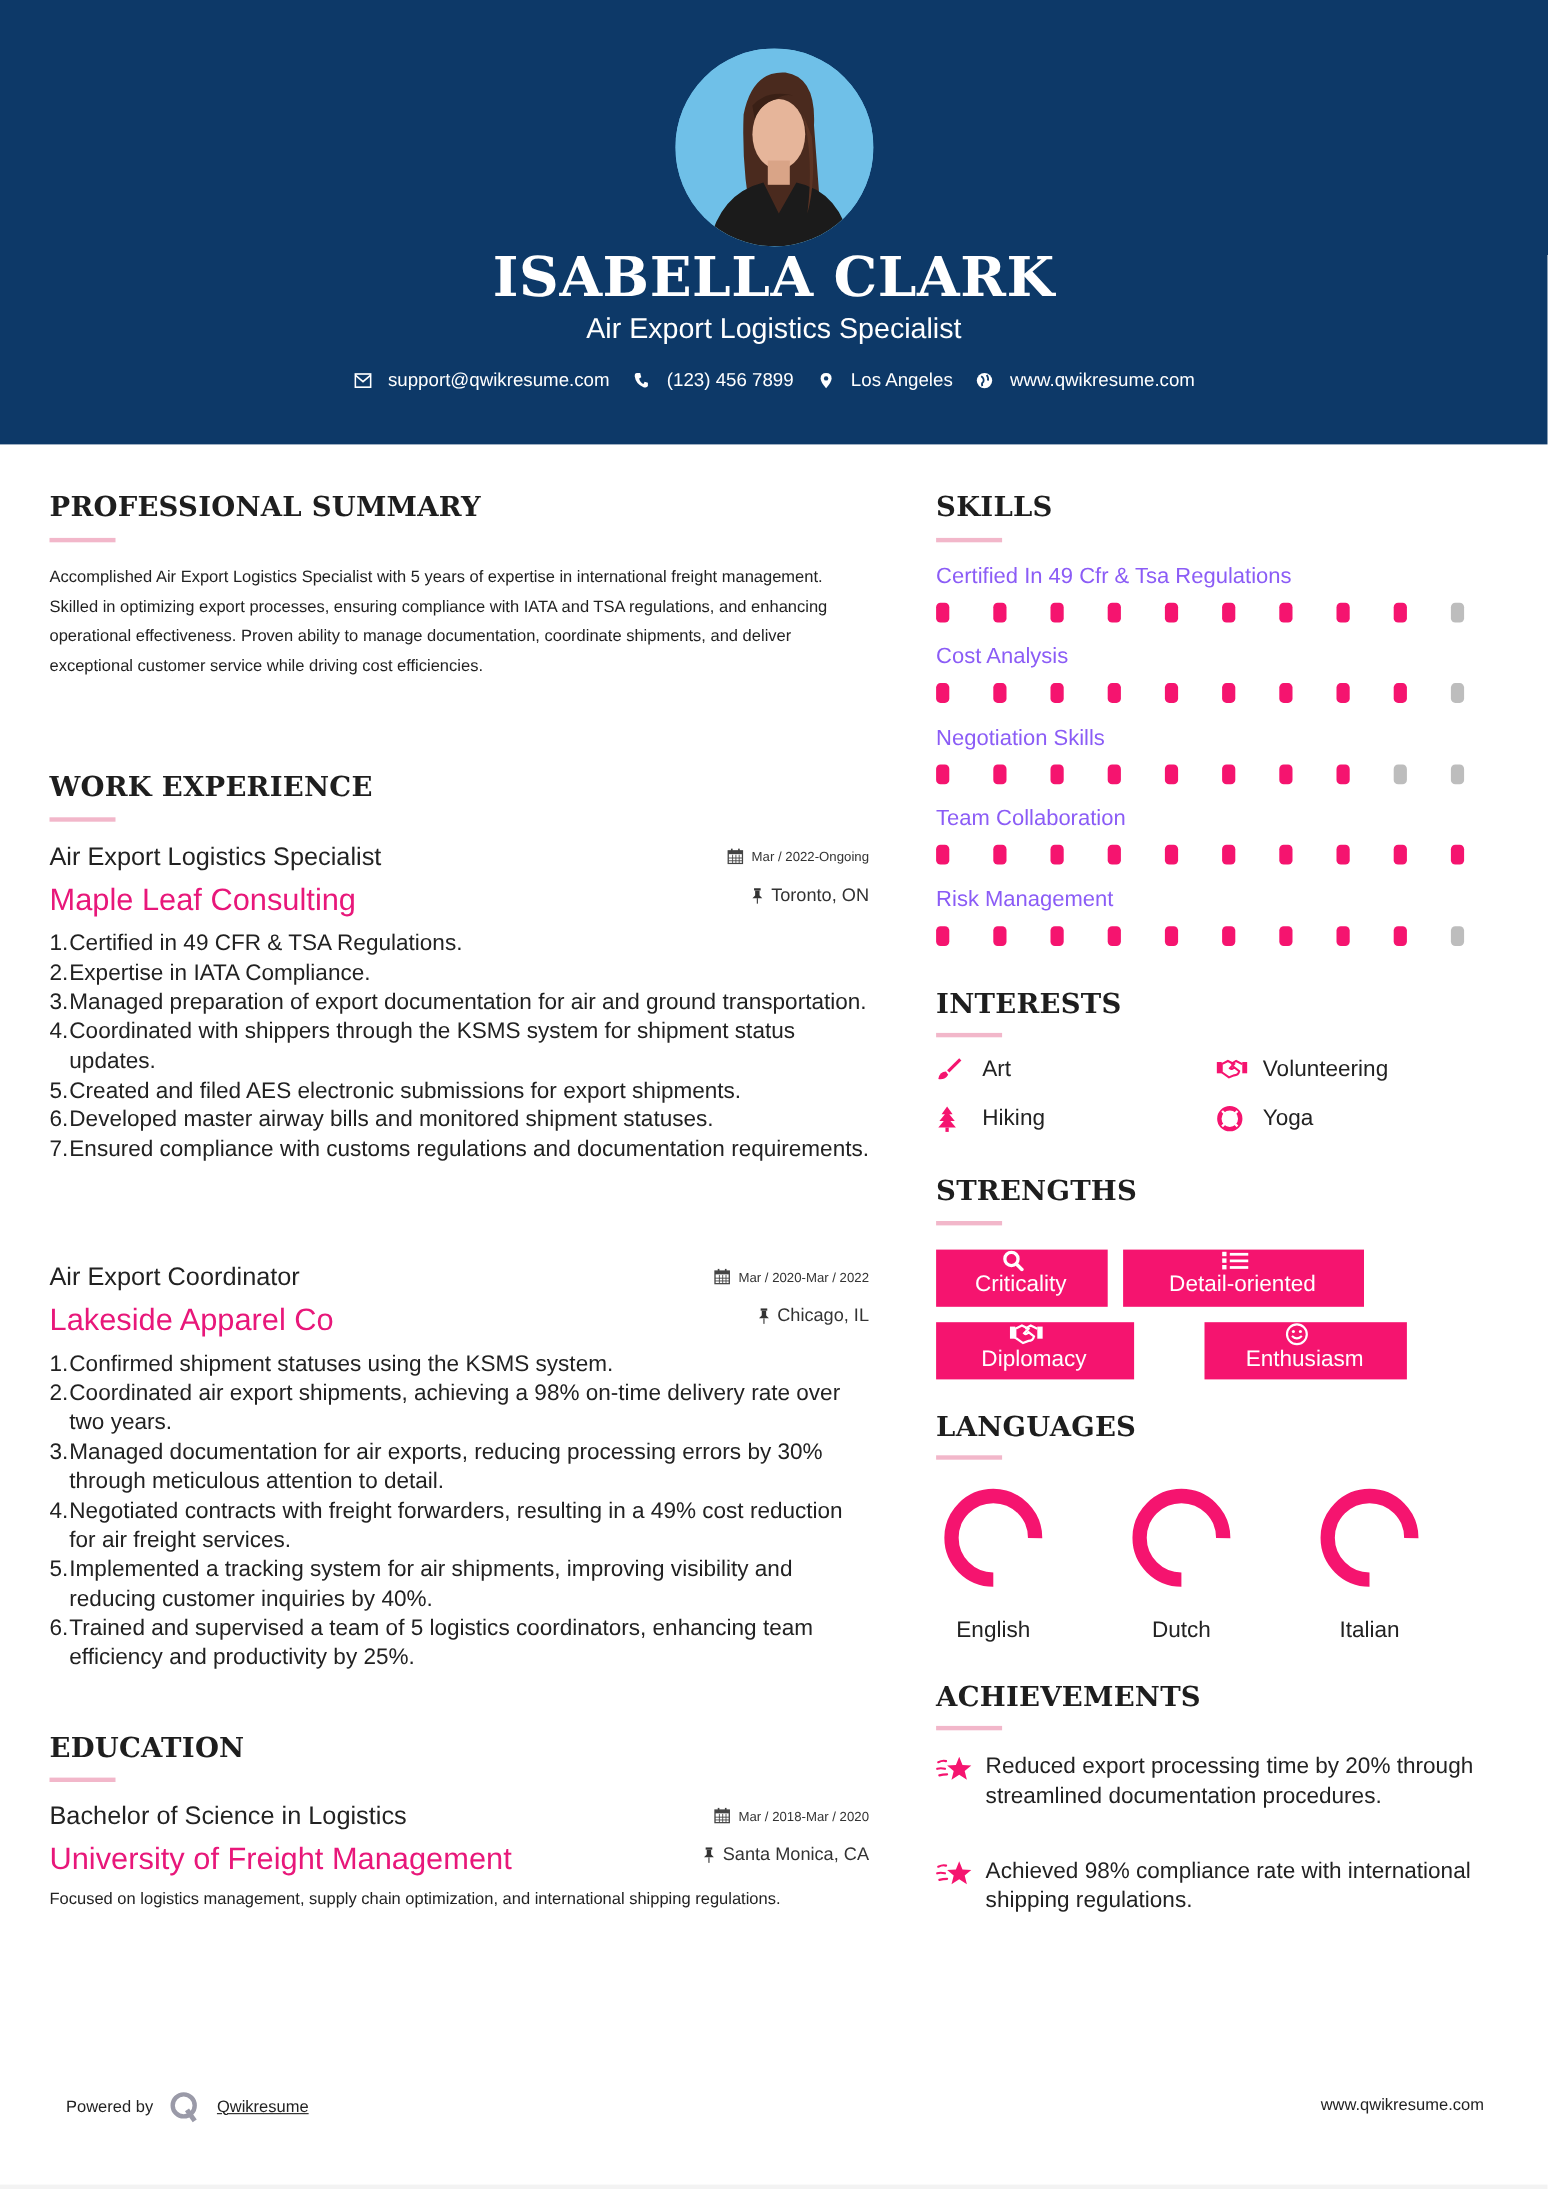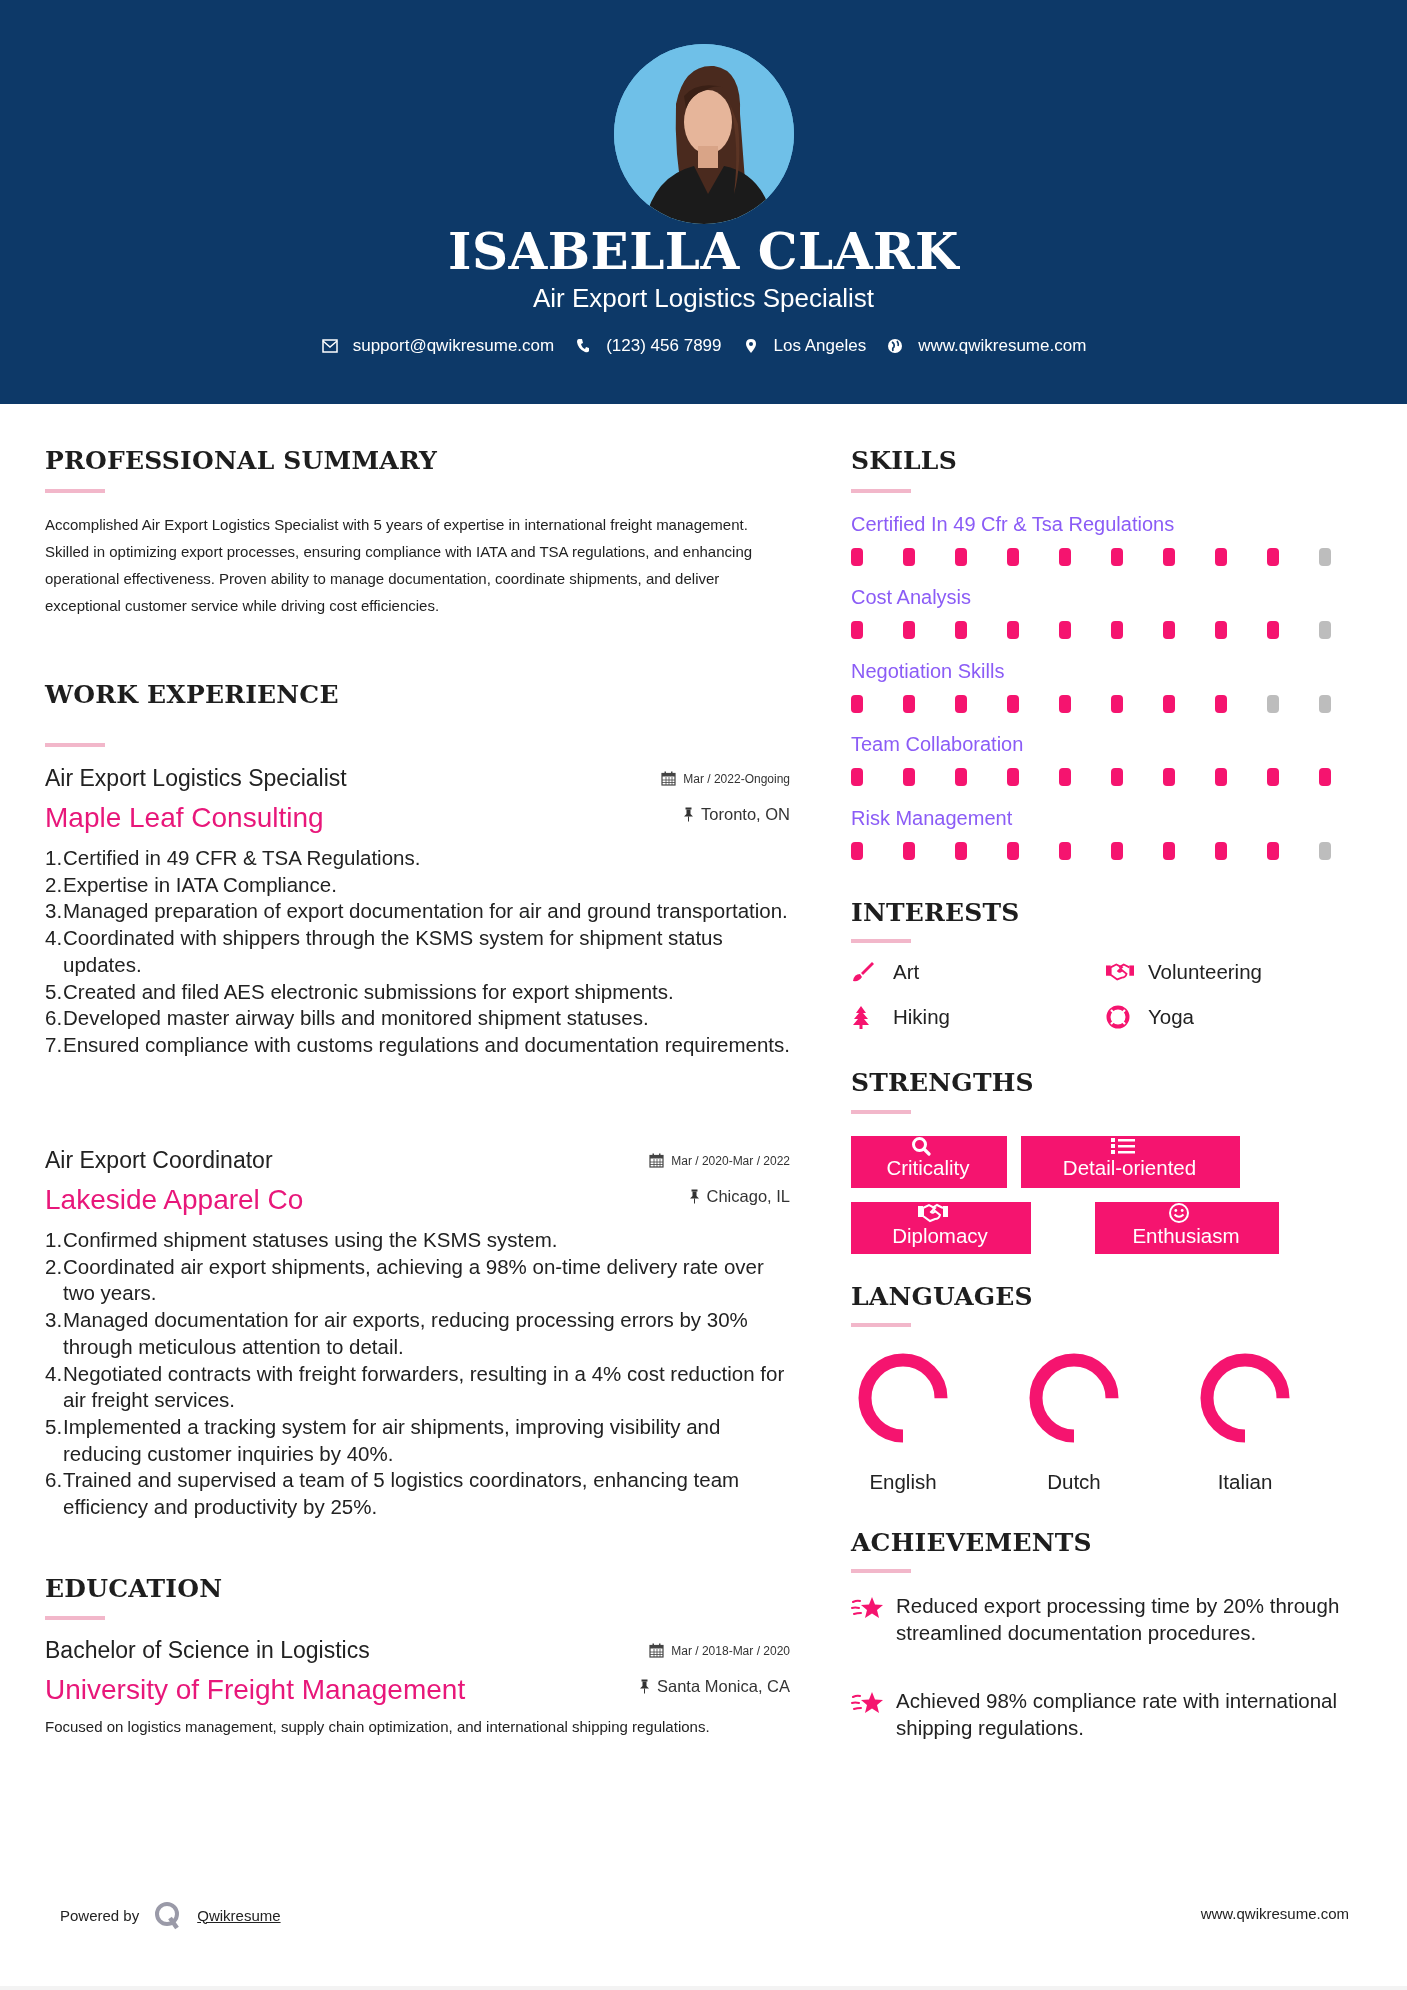--- a/index.html
+++ b/index.html
@@ -122,21 +122,21 @@
       </span>
       <span>www.qwikresume.com</span>
     </div>
   </div>
 </div>
 
 <div class="sec-h" style="left:45px; top:446px;">PROFESSIONAL SUMMARY</div>
 <div class="sec-line" style="left:45px; top:489px;"></div>
 <div class="summary body-text">Accomplished Air Export Logistics Specialist with 5 years of expertise in international freight management. Skilled in optimizing export processes, ensuring compliance with IATA and TSA regulations, and enhancing operational effectiveness. Proven ability to manage documentation, coordinate shipments, and deliver exceptional customer service while driving cost efficiencies.</div>
 
-<div class="sec-h" style="left:45px; top:680px;">WORK EXPERIENCE</div>
+<div class="sec-h" style="left:45px; top:701px;">WORK EXPERIENCE</div>
 <div class="sec-line" style="left:45px; top:743px;"></div>
 
 <div class="job" style="top:765px; height:350px;">
   <div class="job-title">Air Export Logistics Specialist</div>
   <div class="job-company">Maple Leaf Consulting</div>
   <div class="job-date">
     <span class="ic">
       <svg width="15" height="15" viewBox="0 0 15 15">
           <rect x="1" y="2.5" width="13" height="11.5" fill="none" stroke="#444" stroke-width="1.2"></rect>
           <rect x="1" y="2.5" width="13" height="3" fill="#444"></rect>
@@ -222,21 +222,21 @@
     <li>
         <span class="num">2.</span>
         <span class="txt">Coordinated air export shipments, achieving a 98% on-time delivery rate over two years.</span>
       </li>
     <li>
         <span class="num">3.</span>
         <span class="txt">Managed documentation for air exports, reducing processing errors by 30% through meticulous attention to detail.</span>
       </li>
     <li>
         <span class="num">4.</span>
-        <span class="txt">Negotiated contracts with freight forwarders, resulting in a 4% cost reduction for air freight services.</span>
+        <span class="txt">Negotiated contracts with freight forwarders, resulting in a 49% cost reduction for air freight services.</span>
       </li>
     <li>
         <span class="num">5.</span>
         <span class="txt">Implemented a tracking system for air shipments, improving visibility and reducing customer inquiries by 40%.</span>
       </li>
     <li>
         <span class="num">6.</span>
         <span class="txt">Trained and supervised a team of 5 logistics coordinators, enhancing team efficiency and productivity by 25%.</span>
       </li>
   </ul>

